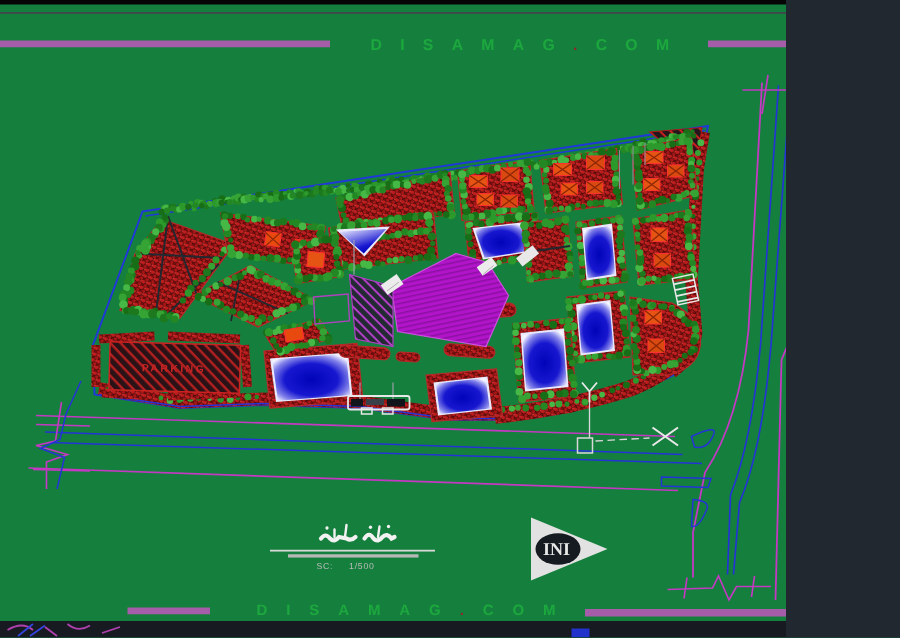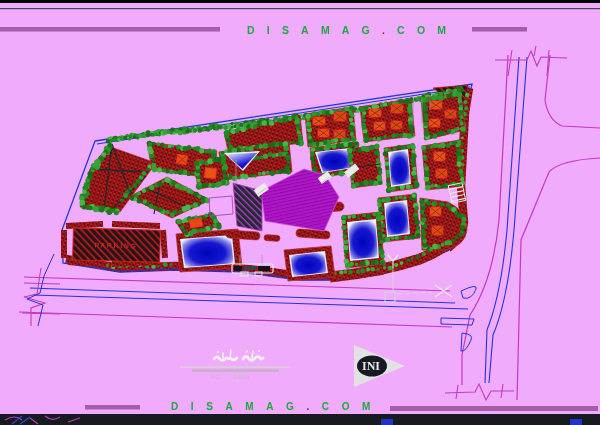--- a/index.html
+++ b/index.html
@@ -1,16 +1,16 @@
 <!DOCTYPE html>
 <html><head>
 <meta charset="utf-8">
 <style>
 html,body{margin:0;padding:0;background:#212830;}
-#page{position:relative;width:600px;height:425px;background:#f0abfc;overflow:hidden;}
+#page{position:relative;width:524px;height:425px;background:#15803d;overflow:hidden;}
 </style>
 </head>
 <body>
 
 <div id="page">
 <svg width="600" height="425" viewBox="0 0 600 425">
 
 <defs>
 <pattern id="rh" width="4" height="4" patternUnits="userSpaceOnUse" patternTransform="rotate(18)">
  <rect width="4" height="4" fill="#3a0909"></rect>

